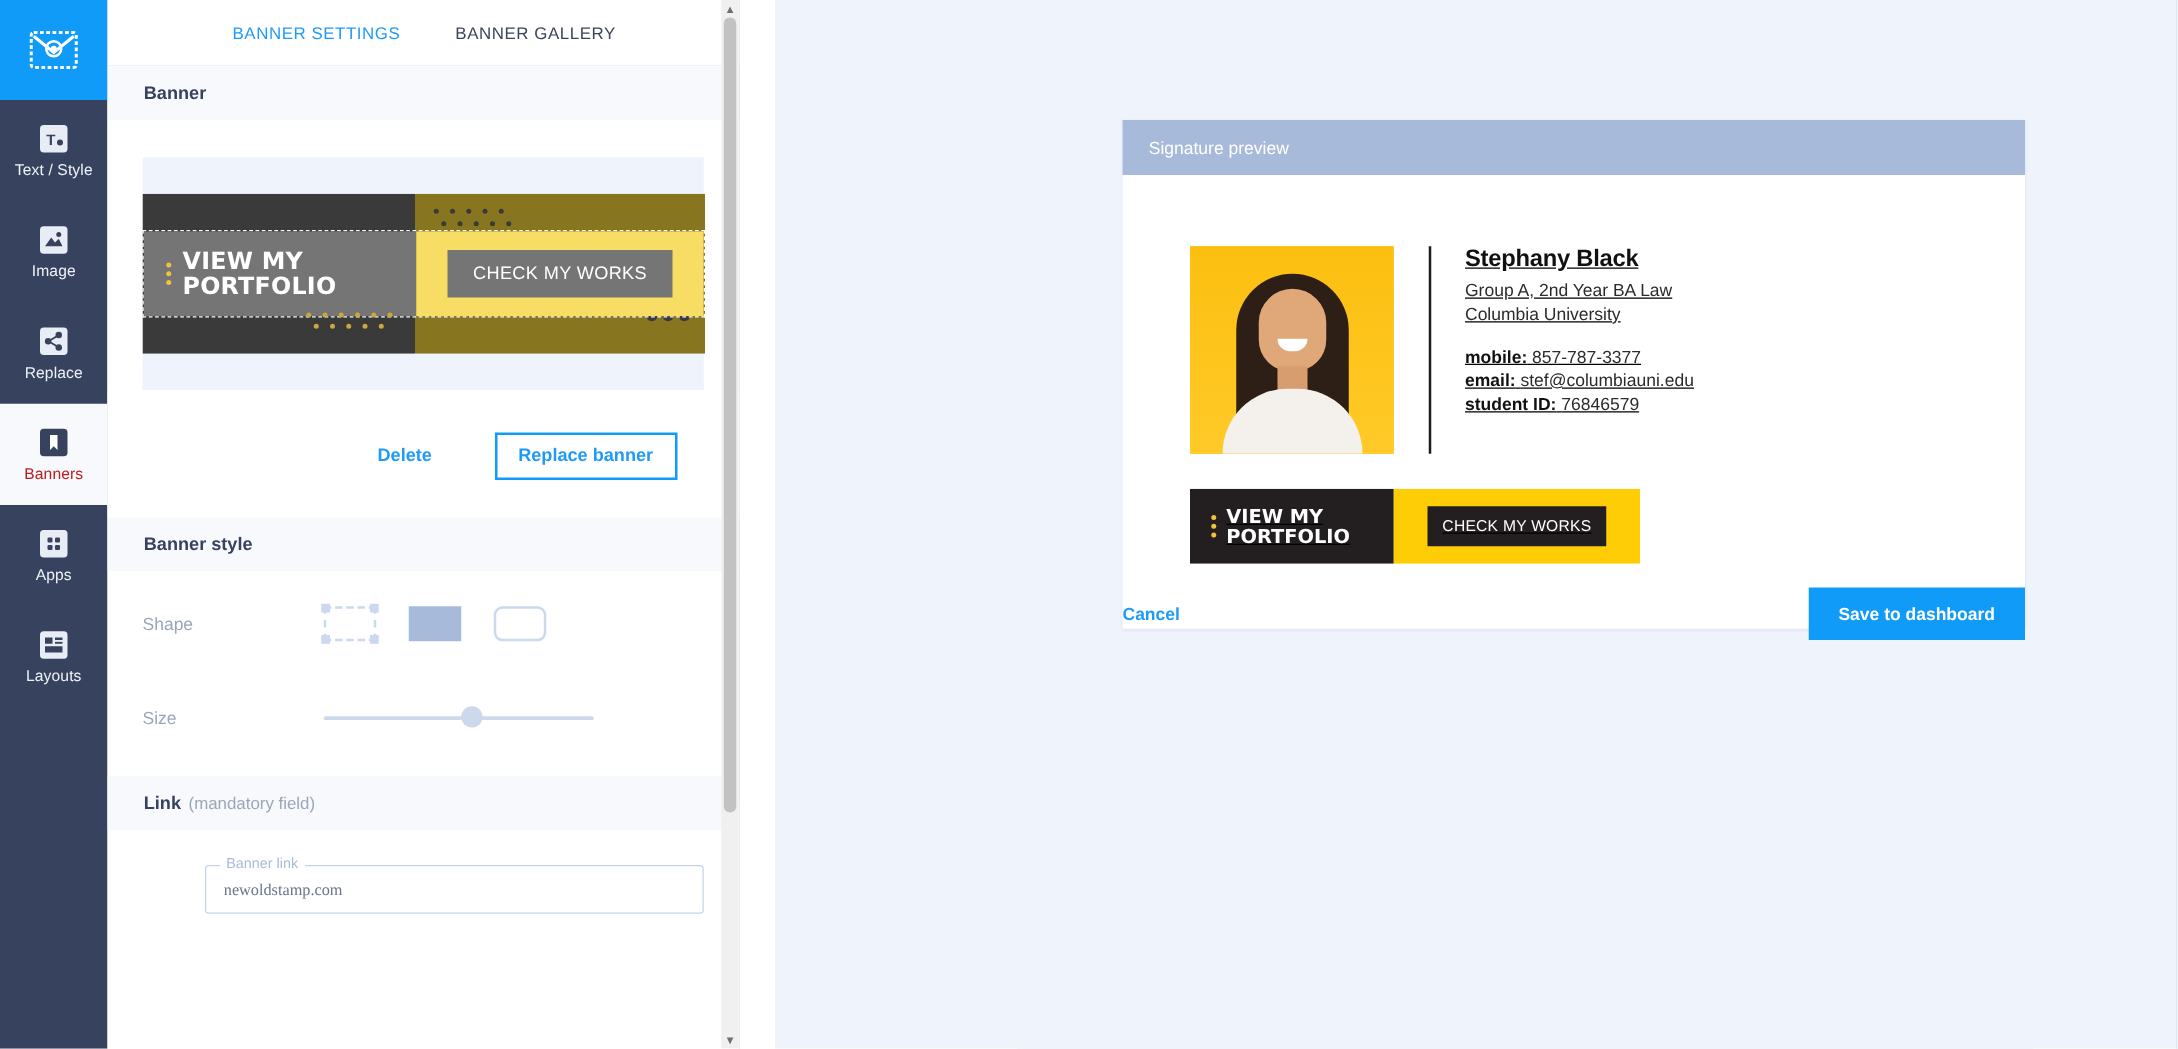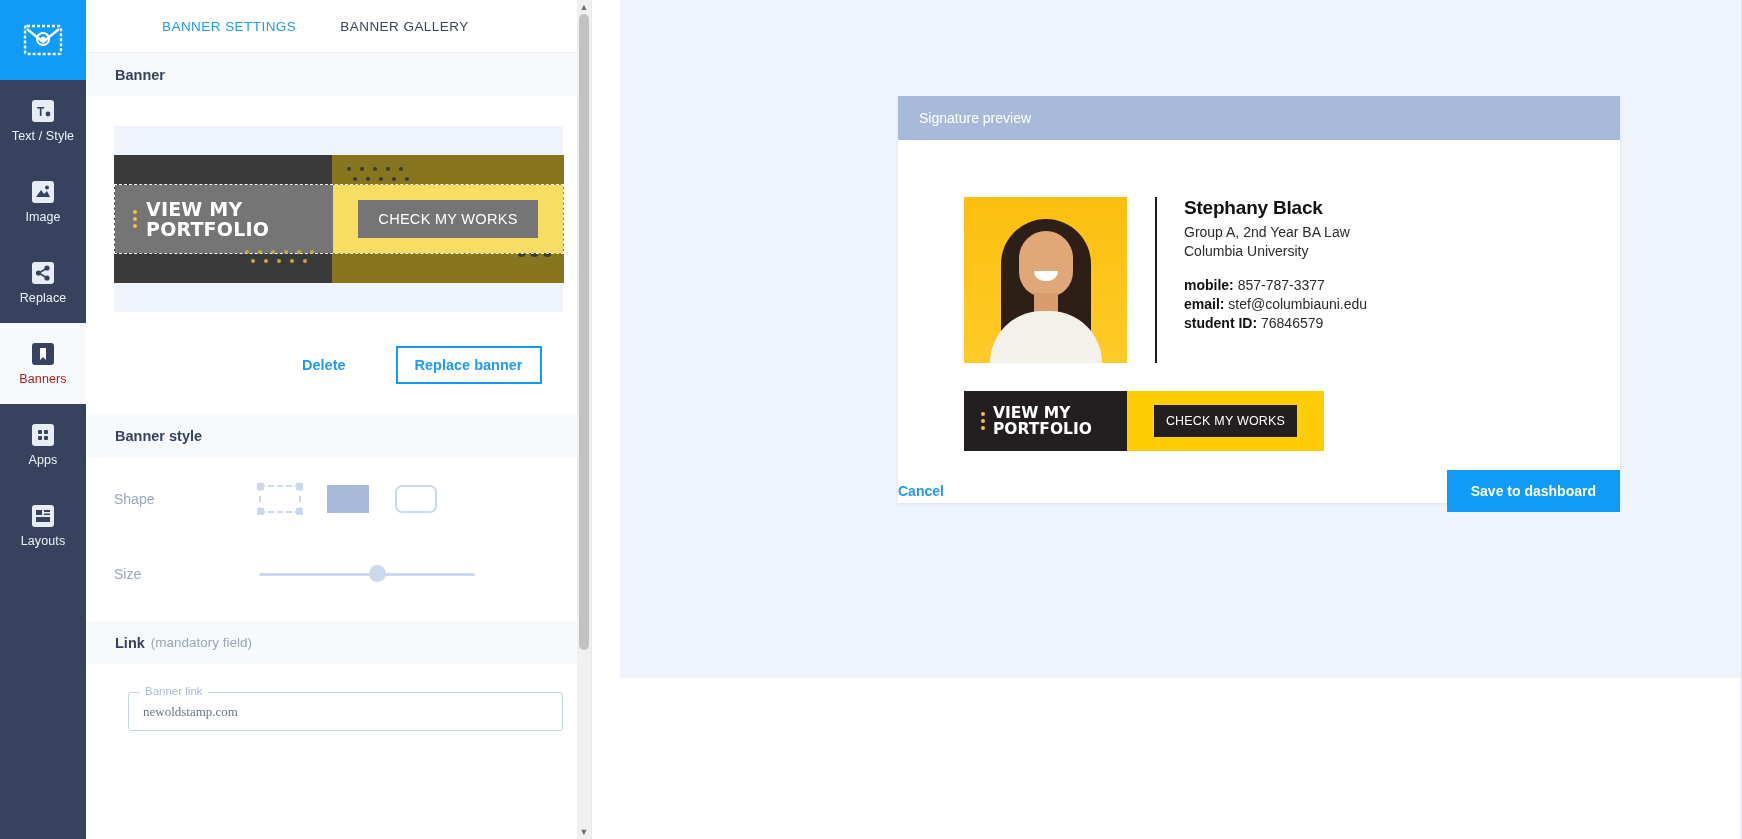--- a/index.html
+++ b/index.html
@@ -43,21 +43,21 @@
   .panel {
     position: absolute; left: 86px; top: 0;
     width: 506px; height: 839px;
     background: #ffffff;
     border-right: 1px solid #e4eaf2;
     overflow: hidden;
   }
   .tabs {
     height: 53px; background: #fff;
     display: flex; align-items: center;
-    padding-left: 76px; gap: 44px;
+    padding-left: 100px; gap: 44px;
     border-bottom: 1px solid #eef2f7;
   }
   .tab {
     font-size: 13.5px; letter-spacing: .45px;
     color: #3b4559; cursor: pointer; font-weight: 400;
   }
   .tab.active { color: #1f9bf7; }
 
   .sect-head {
     background: #f7f9fc;
@@ -162,21 +162,21 @@
   .sh-round { width: 42px; height: 28px; border: 2px solid #ccd8ec; border-radius: 7px; background:#fff; }
 
   .slider { position: relative; width: 216px; height: 18px; display:flex; align-items:center; }
   .slider-track { width: 100%; height: 3px; background: #ccd8ec; border-radius: 2px; }
   .slider-thumb {
     position: absolute; left: 110px; top: 0;
     width: 17px; height: 17px; border-radius: 50%;
     background: #ccd8ec; cursor: pointer;
   }
 
-  .field-wrap { padding: 28px 28px 0 42px; }
+  .field-wrap { padding: 28px 28px 0 42px; margin-left: 36px; }
   .tfield {
     position: relative; height: 39px;
     border: 1px solid #c6d3e6; border-radius: 3px;
     display: flex; align-items: center; padding: 0 14px;
   }
   .tfield .flabel {
     position: absolute; top: -8px; left: 11px;
     background: #fff; padding: 0 5px;
     font-size: 11.5px; color: #a8bada;
   }
@@ -196,34 +196,34 @@
     font-size: 9px; color:#6f6f6f;
   }
   .pscroll .thumb {
     position: absolute; top: 14px; left: 2px;
     width: 10px; height: 636px; background: #c2c2c2; border-radius: 5px;
   }
 
   
   .preview-area {
     position: absolute; left: 620px; top: 0;
-    width: 1122px; height: 678px;
+    width: 1122px; height: 839px;
     background: #eef3fc;
   }
   .sig-card {
     position: absolute; left: 278px; top: 96px;
     width: 722px; background: #fff;
     box-shadow: 0 1px 3px rgba(60,80,120,.10);
   }
   .sig-header {
     height: 44px; background: #a8bada;
     display: flex; align-items: center; padding-left: 21px;
     color: #fff; font-size: 14px;
   }
-  .sig-body { padding: 57px 0 52px 12px; }
+  .sig-body { padding: 57px 0 52px 0; text-decoration: underline; }
   .sig-inner { padding-left: 54px; }
   .sig-top { display: flex; align-items: stretch; }
   .photo {
     width: 163px; height: 166px;
     background: #ffc107; position: relative; overflow: hidden; flex: none;
   }
   .photo .bgtop { position:absolute; inset:0; background: linear-gradient(#fcbf10,#ffca28); }
   .photo .hair {
     position: absolute; left: 37px; top: 22px;
     width: 90px; height: 130px; background: #2e1f16;

